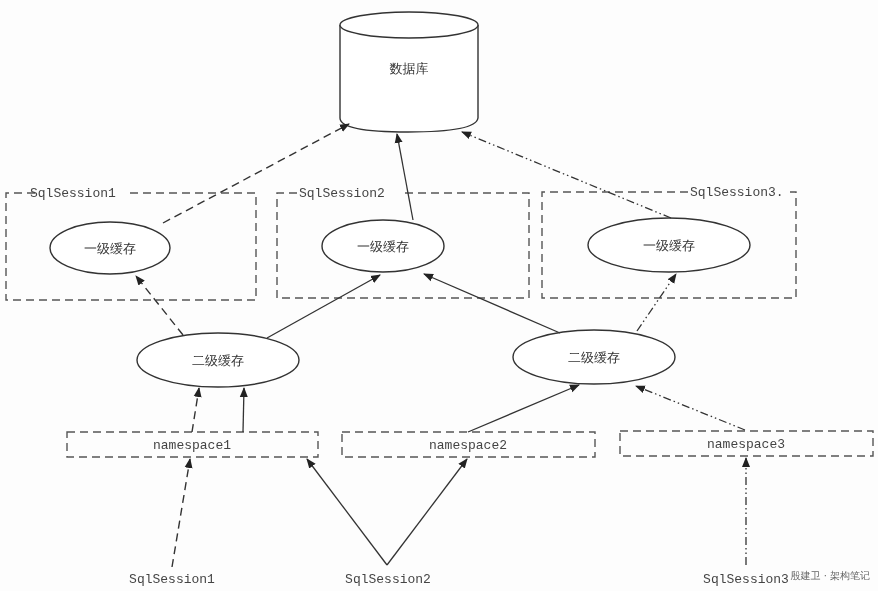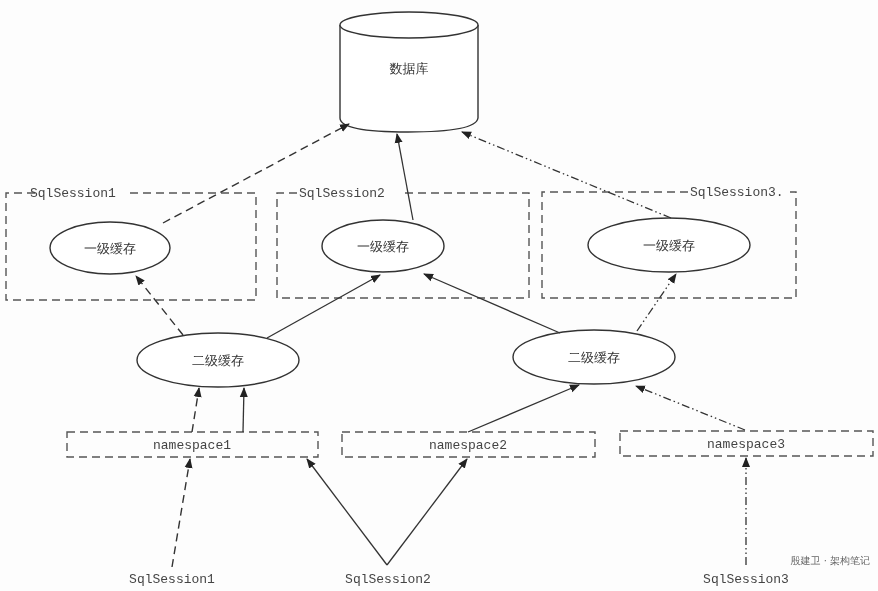--- a/index.html
+++ b/index.html
@@ -1,21 +1,21 @@
 <!DOCTYPE html>
 <html><head>
   <meta charset="utf-8">
   <style>
     html, body { margin: 0; padding: 0; background: #fdfdfd; }
     body { width: 878px; height: 591px; overflow: hidden; position: relative; }
     #diagram { position: absolute; left: 0; top: 0; width: 878px; height: 591px; }
     .bleed { position: absolute; color: #e6e6e6; font-family: "DejaVu Sans", sans-serif; font-size: 14px; white-space: nowrap; pointer-events: none; }
     .cn { font-family: "DejaVu Sans", sans-serif; font-size: 13px; fill: #333; }
     .mono { font-family: "Liberation Mono", "DejaVu Sans Mono", monospace; font-size: 13px; fill: #444; }
-    .watermark { position: absolute; right: 8px; bottom: 23px; font-family: "DejaVu Sans", sans-serif; font-size: 10px; color: #666; }
+    .watermark { position: absolute; right: 8px; bottom: 8px; font-family: "DejaVu Sans", sans-serif; font-size: 10px; color: #666; }
   </style>
 </head>
 <body>
 
 <div class="bleed" style="left:80px;top:26px;"></div>
 
 <svg id="diagram" viewBox="0 0 878 591" xmlns="http://www.w3.org/2000/svg">
   <defs>
     <marker id="arr" markerWidth="10" markerHeight="10" refX="9" refY="5" orient="auto" markerUnits="userSpaceOnUse">
       <path d="M0,1 L10,5 L0,9 Z" fill="#222"></path>

